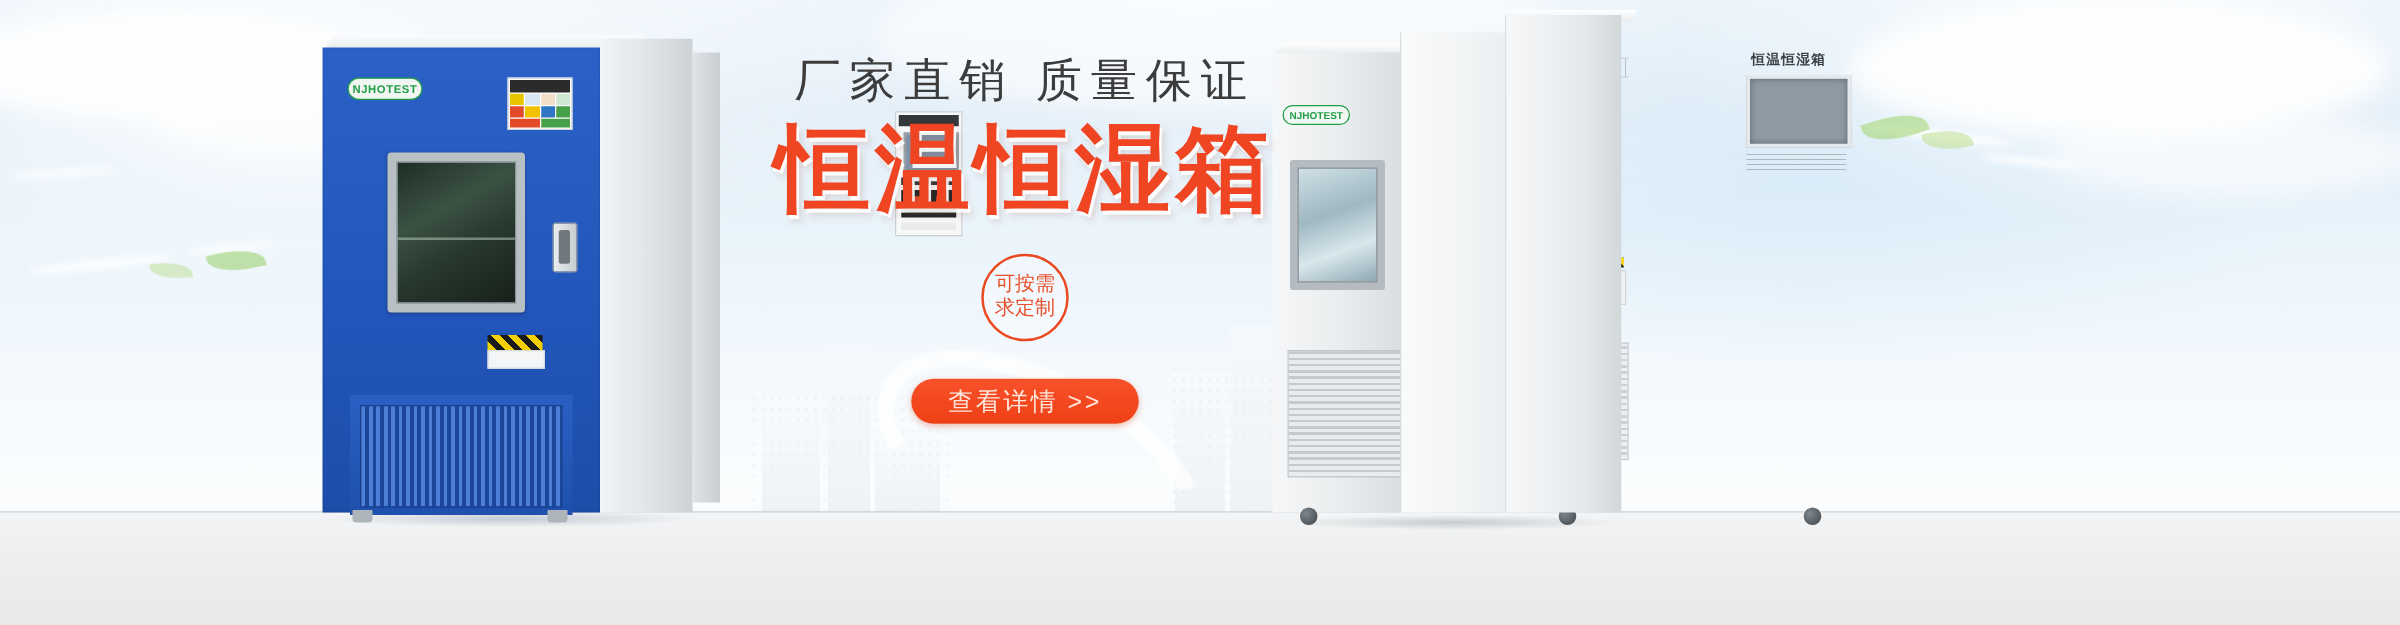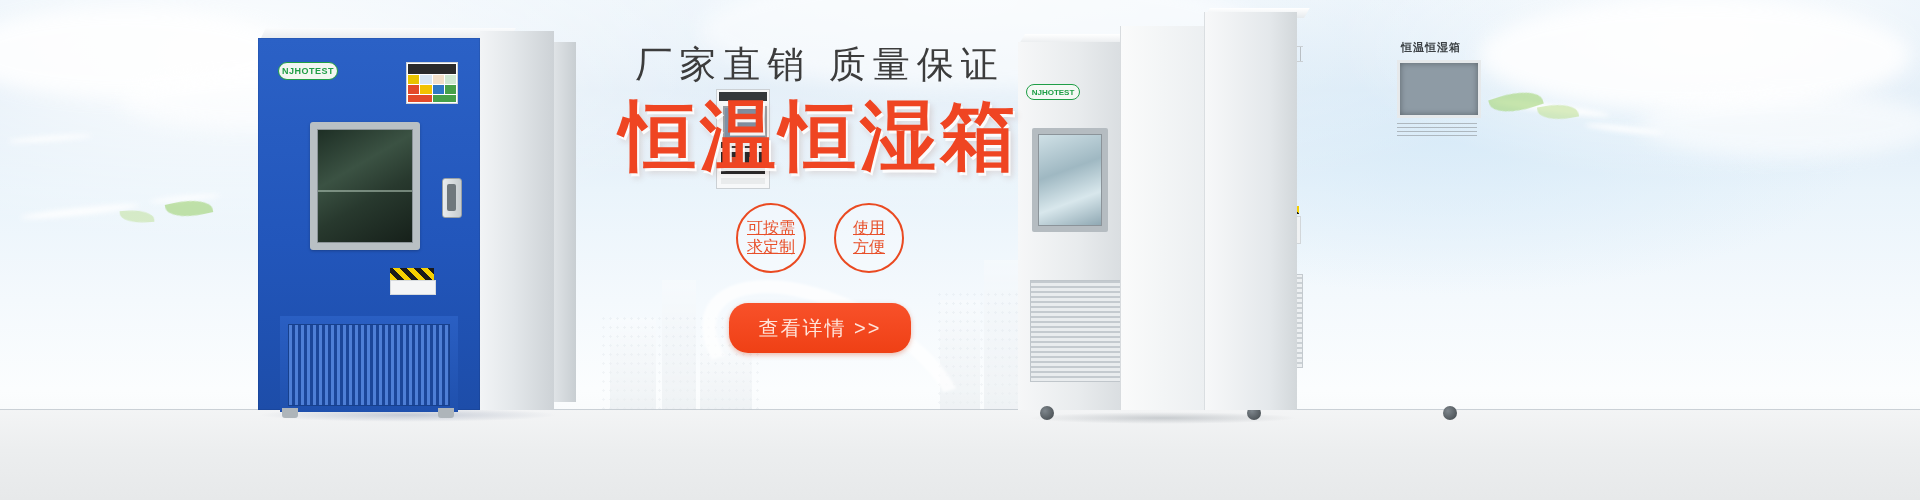--- a/index.html
+++ b/index.html
@@ -65,25 +65,25 @@
     display:flex;align-items:center;justify-content:center;
     box-shadow:0 1px 3px rgba(40,90,140,.28);
   }
   .subbar span{font-size:20px;color:#ffffff;letter-spacing:.5px;white-space:nowrap;}
   .circles{margin-top:26px;display:flex;justify-content:center;gap:28px;}
   .circ{
     width:66px;height:66px;border-radius:50%;border:2px solid #ea4a21;
     display:flex;flex-direction:column;align-items:center;justify-content:center;
     color:#e8502a;font-size:16px;line-height:1.18;background:rgba(255,255,255,.25);
   }
-  .circ i{font-style:normal;display:block;white-space:nowrap;text-decoration:underline;}
+  .circ i{font-style:normal;display:block;white-space:nowrap;}
   .btnwrap{margin-top:30px;display:flex;justify-content:center;}
   .cta{
     display:inline-flex;align-items:center;justify-content:center;
-    padding:0 30px;height:50px;border-radius:19px;border:none;cursor:pointer;
+    padding:0 30px;height:36px;border-radius:19px;border:none;cursor:pointer;
     background:linear-gradient(180deg,#f8512a 0%,#ef4015 100%);
     color:#ffe4da;font-size:20px;letter-spacing:2px;white-space:nowrap;
     box-shadow:0 2px 5px rgba(210,70,30,.35);font-family:inherit;
   }
   
   .prod-left{position:absolute;left:258px;top:28px;width:318px;height:382px;}
   .pl-body{position:absolute;left:0;top:10px;width:222px;height:372px;
     background:linear-gradient(180deg,#2b61c6 0%,#2256bb 55%,#1d4da9 100%);
     box-shadow:inset 0 0 0 1px rgba(0,0,0,.08);}
   .pl-top{position:absolute;left:0;top:0px;width:250px;height:16px;
@@ -318,24 +318,20 @@
     <div class="tagline">厂家直销  质量保证</div>
 
     <div class="maintitle">恒温恒湿箱</div>
 
 
     <div class="circles">
       <div class="circ">
         <i>可按需</i>
         <i>求定制</i>
       </div>
-      <div class="circ">
-        <i>使用</i>
-        <i>方便</i>
-      </div>
     </div>
 
     <div class="btnwrap">
       <button class="cta">查看详情 &gt;&gt;</button>
     </div>
 
   </div>
 </div>
 
 </body></html>

